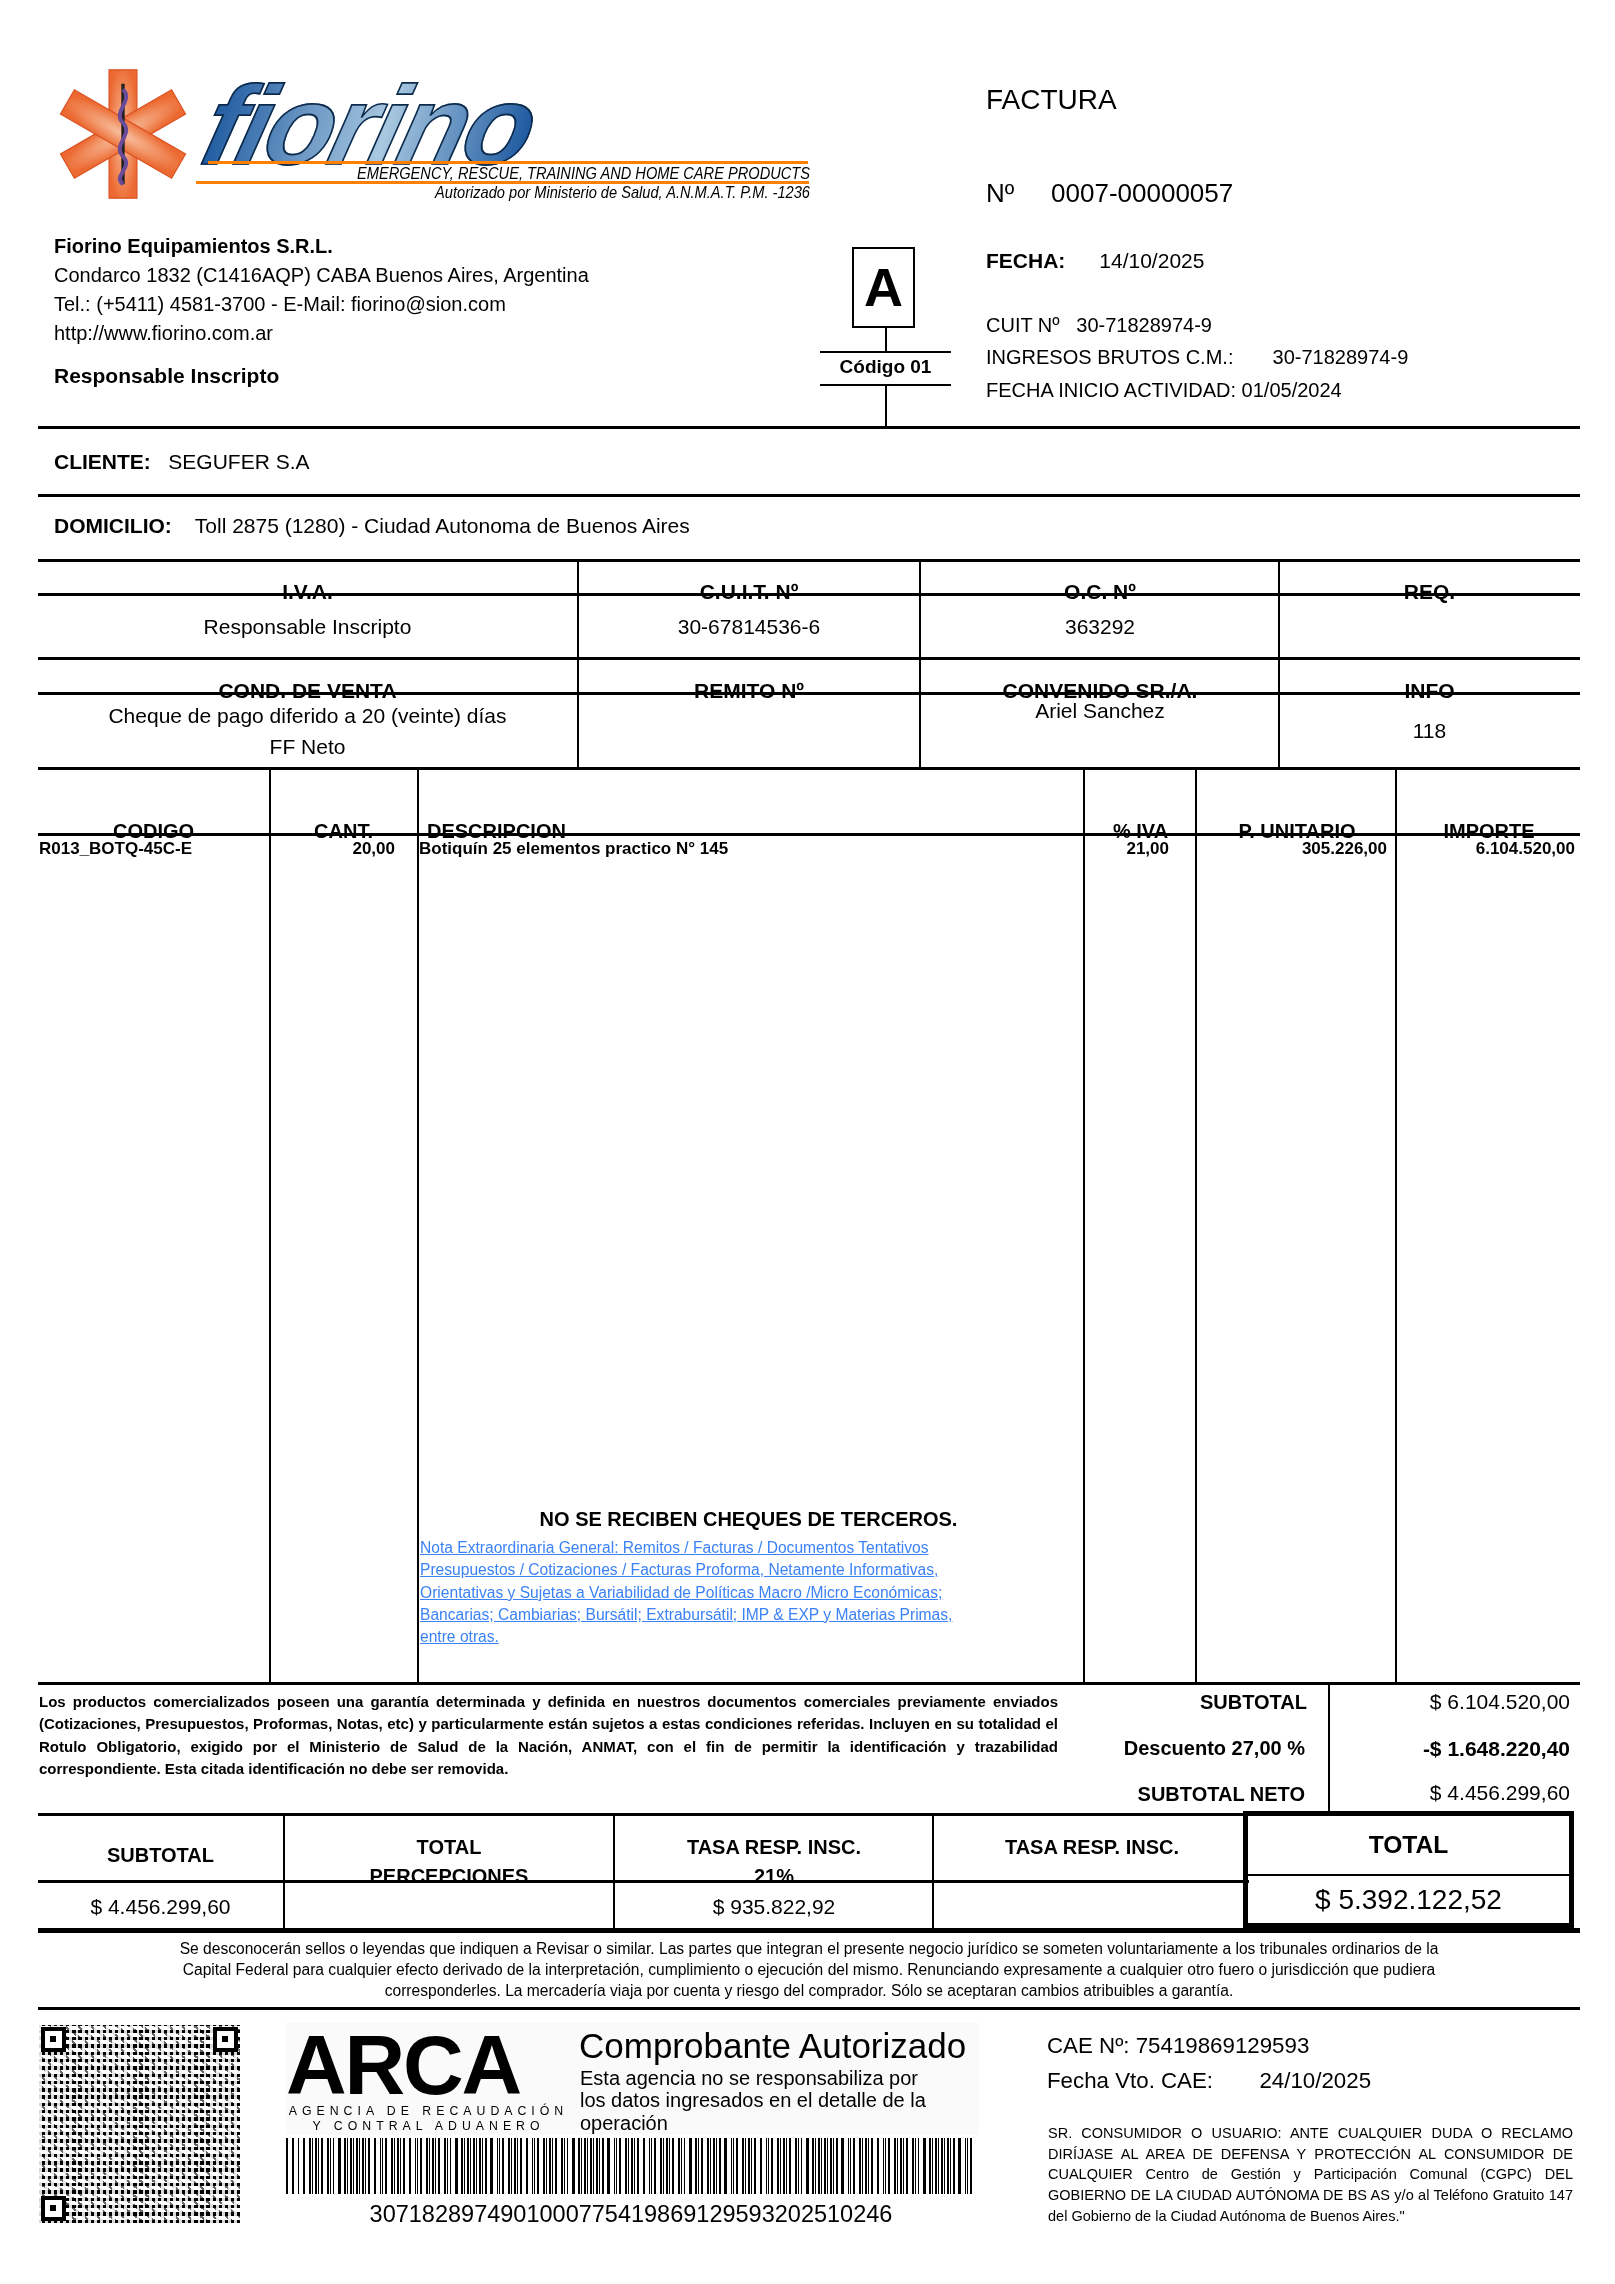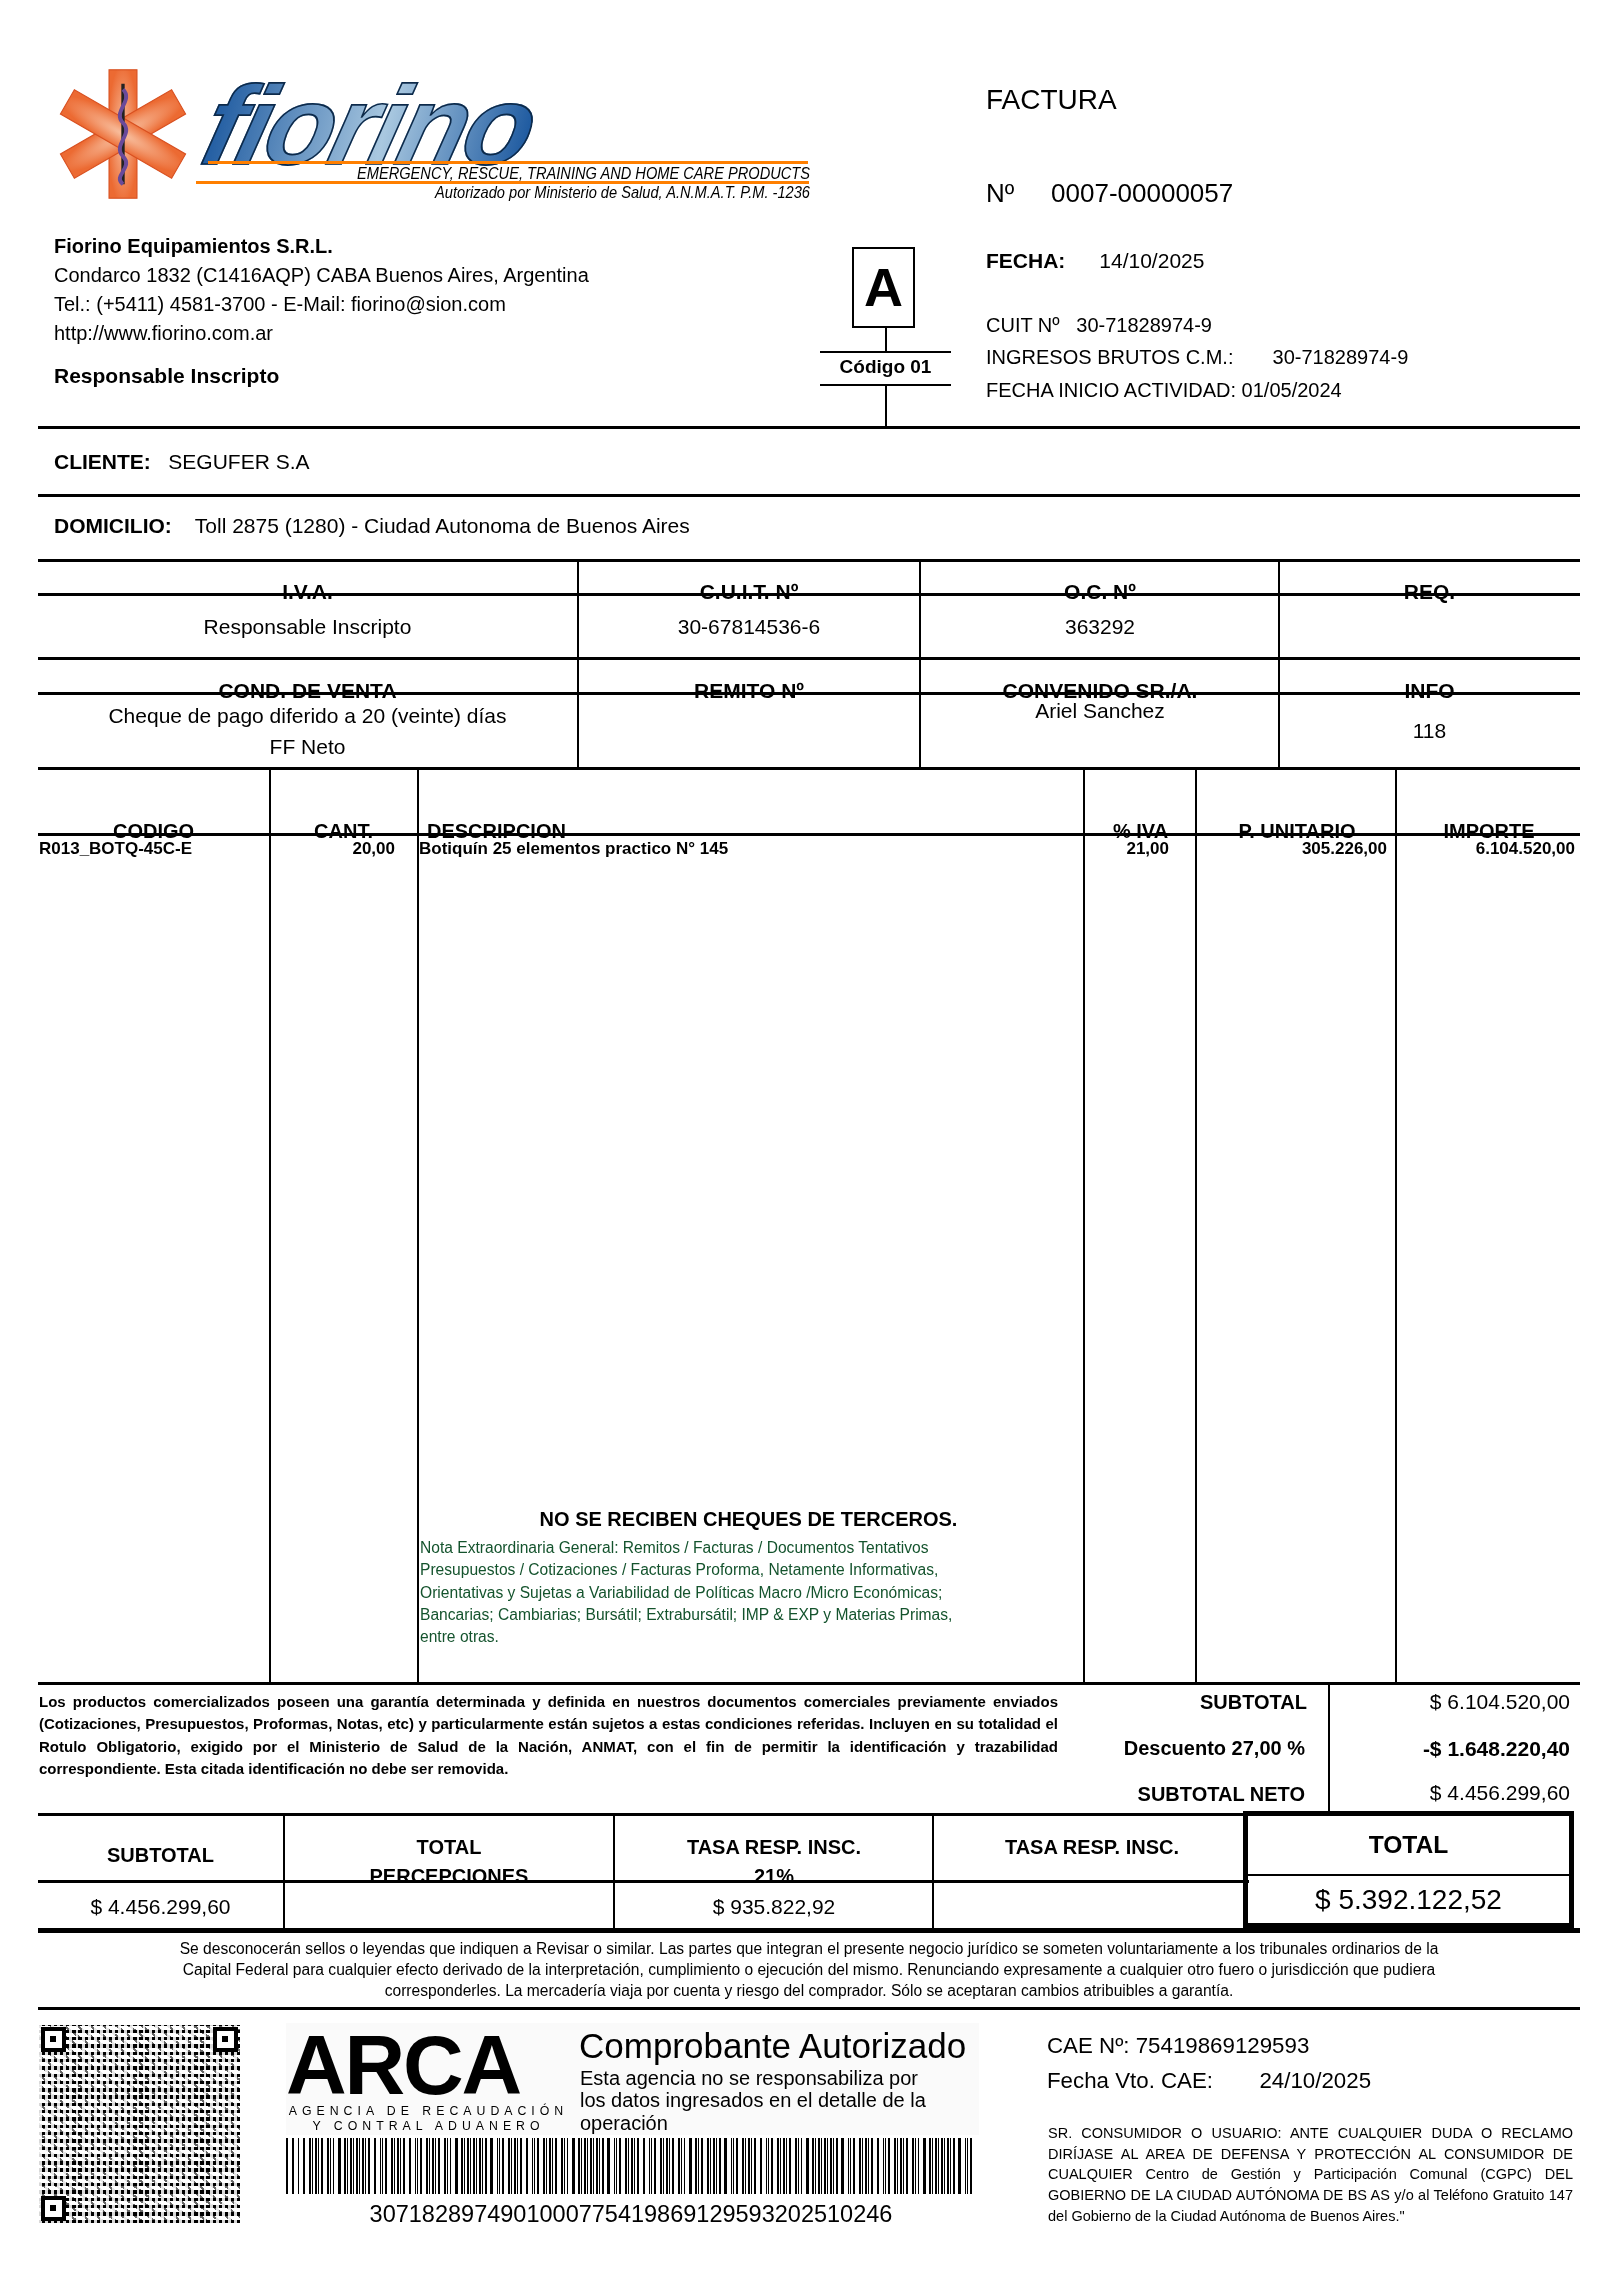--- a/index.html
+++ b/index.html
@@ -37,21 +37,21 @@
 
   
   .co { left: 54px; font-size: 20px; }
   .typebox { left: 852px; top: 247px; width: 59px; height: 77px; border: 2.2px solid #000; }
   .typebox span { display:block; text-align:center; font-size: 54px; font-weight:bold; line-height:77px; }
 
   
   .cell { position:absolute; font-size: 21px; display:flex; align-items:center; justify-content:center; text-align:center; }
   .hd { font-weight: bold; font-size: 21px; margin-top: 15px; }
   .items { font-size: 17px; font-weight: bold; }
-  .blue { color: #14532d; }
+  .blue { color: #3b82f6; text-decoration: underline; }
 
   .qr { position:absolute; left: 39px; top: 2025px; width: 201px; height: 198px;
         background:
           repeating-linear-gradient(0deg, #000 0 3.4px, #fff 3.4px 7.3px),
           #fff; }
   .qr-inner { position:absolute; inset: 0;
         background:
           repeating-linear-gradient(90deg, rgba(255,255,255,.85) 0 2.8px, transparent 2.8px 6.1px),
           repeating-linear-gradient(37deg, rgba(0,0,0,.6) 0 2.2px, transparent 2.2px 7.8px);
         mix-blend-mode: normal; }

